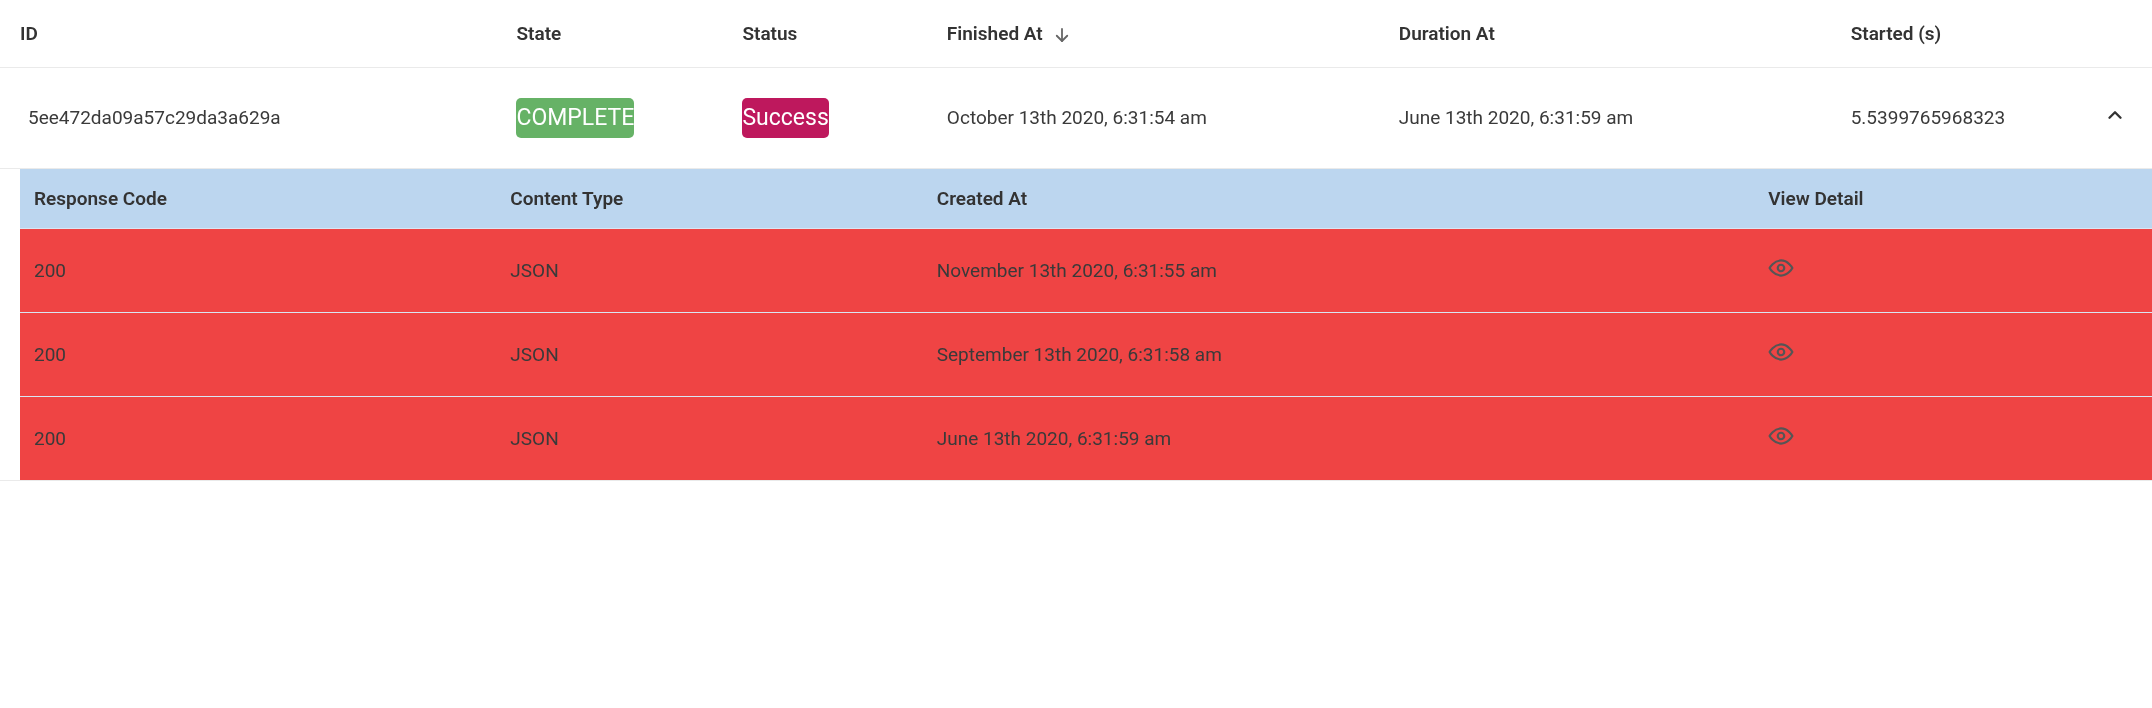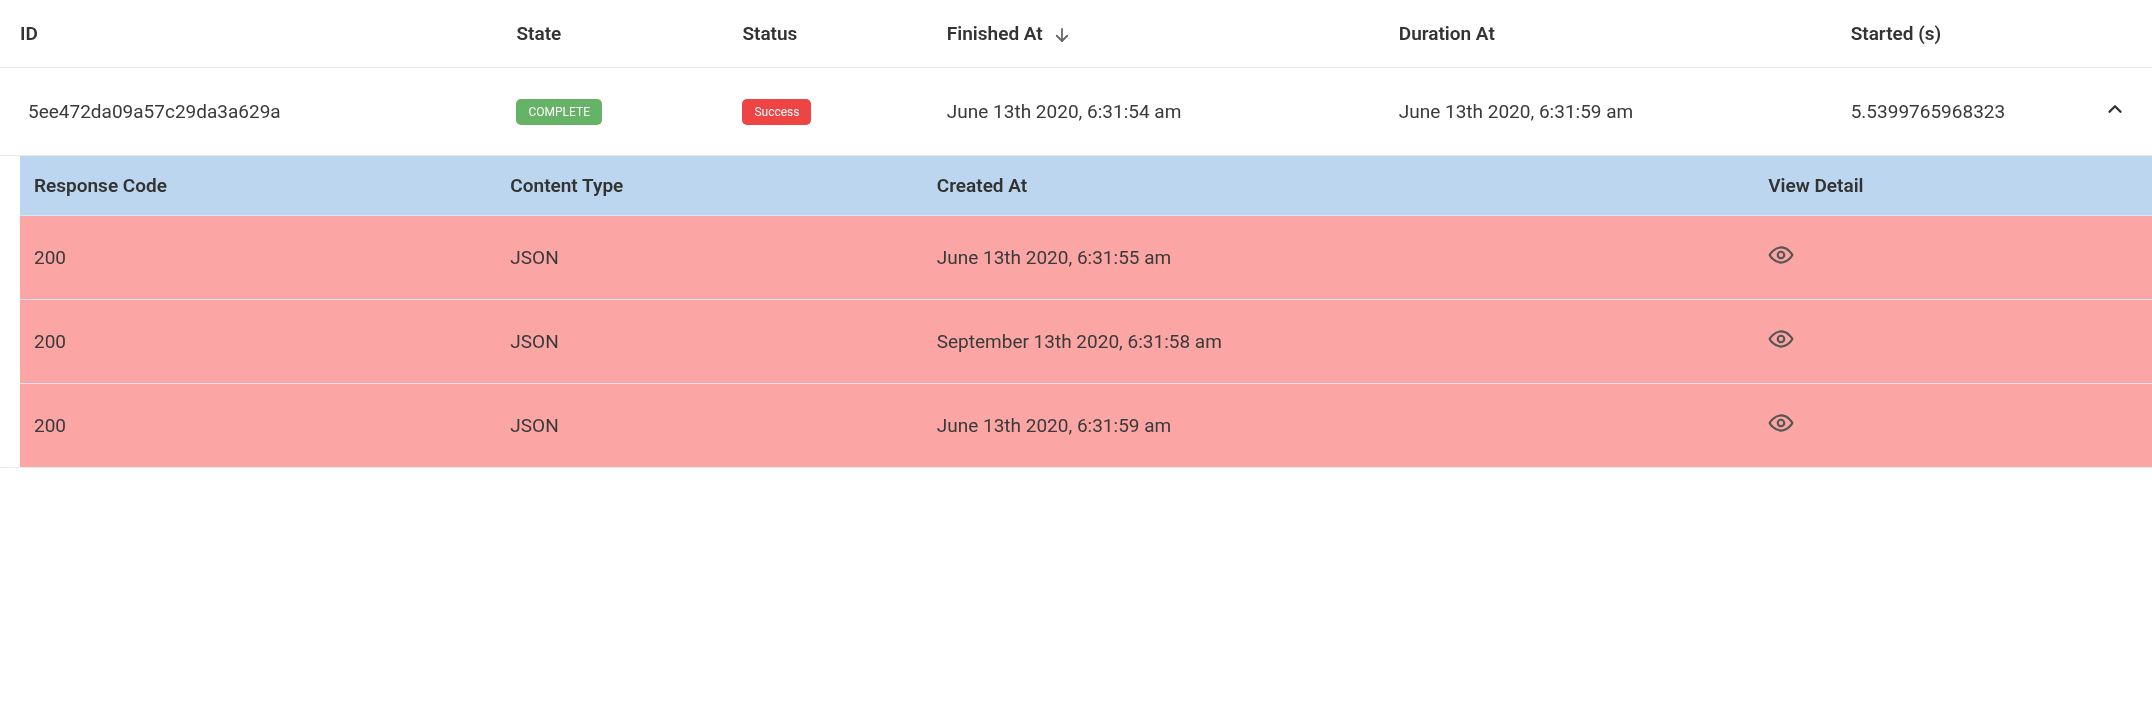--- a/index.html
+++ b/index.html
@@ -36,28 +36,28 @@
   table.main > tbody > tr.job-row > td:first-child { padding-left: 28px; }
   .sort-icon {
     display: inline-block;
     vertical-align: middle;
     margin-left: 6px;
     color: #666;
   }
   .sort-icon svg { display: block; }
   .badge {
     display: inline-block;
-    padding: 6px 12px;
+    padding: 6px 0;
     border-radius: 5px;
     color: #fff;
-    font-size: 12px;
+    font-size: 23px;
     line-height: 1.2;
   }
   .badge-complete { background: #66b266; }
-  .badge-success  { background: #ef4444; }
+  .badge-success  { background: #be185d; }
   .expand-cell { width: 40px; text-align: center; }
   .expand-icon { color: #333; cursor: pointer; display:inline-flex; }
   .expand-icon svg { display:block; }
 
   
   tr.detail-row > td {
     padding: 0 0 0 20px;
     border-bottom: 1px solid #eaeaea;
   }
   table.nested {
@@ -66,21 +66,21 @@
   }
   table.nested > thead > tr > th {
     background: #bcd6ef;
     text-align: left;
     font-weight: 600;
     padding: 18px 10px 18px 0;
     color: #333;
   }
   table.nested > thead > tr > th:first-child { padding-left: 14px; }
   table.nested > tbody > tr > td {
-    background: #fca5a5;
+    background: #ef4444;
     padding: 26px 10px 26px 0;
     border-top: 1px solid #d9e6f3;
     color: #3a3a3a;
     white-space: nowrap;
   }
   table.nested > tbody > tr > td:first-child { padding-left: 14px; }
   .eye-btn {
     color: #555;
     cursor: pointer;
     display: inline-flex;
@@ -122,21 +122,21 @@
     </thead>
     <tbody>
       <tr class="job-row">
         <td><span>5ee472da09a57c29da3a629a</span></td>
         <td>
           <span class="badge badge-complete">COMPLETE</span>
         </td>
         <td>
           <span class="badge badge-success">Success</span>
         </td>
-        <td><span>June 13th 2020, 6:31:54 am</span></td>
+        <td><span>October 13th 2020, 6:31:54 am</span></td>
         <td><span>June 13th 2020, 6:31:59 am</span></td>
         <td><span>5.5399765968323</span></td>
         <td class="expand-cell">
           <span class="expand-icon" title="Collapse">
             <span>
               <svg width="22" height="22" viewBox="0 0 24 24" fill="none" stroke="currentColor" stroke-width="2.6" stroke-linecap="round" stroke-linejoin="round">
                   <polyline points="18 15 12 9 6 15"></polyline>
                 </svg>
             </span>
           </span>
@@ -156,21 +156,21 @@
                 <th><span>Response Code</span></th>
                 <th><span>Content Type</span></th>
                 <th><span>Created At</span></th>
                 <th><span>View Detail</span></th>
               </tr>
             </thead>
             <tbody>
               <tr>
                 <td><span>200</span></td>
                 <td><span>JSON</span></td>
-                <td><span>June 13th 2020, 6:31:55 am</span></td>
+                <td><span>November 13th 2020, 6:31:55 am</span></td>
                 <td>
                   <span class="eye-btn">
                     <span>
                       <svg width="26" height="26" viewBox="0 0 24 24" fill="none" stroke="currentColor" stroke-width="2" stroke-linecap="round" stroke-linejoin="round">
                           <path d="M1.5 12s3.8-7 10.5-7 10.5 7 10.5 7-3.8 7-10.5 7S1.5 12 1.5 12z"></path>
                           <circle cx="12" cy="12" r="3"></circle>
                         </svg>
                     </span>
                   </span>
                 </td>

